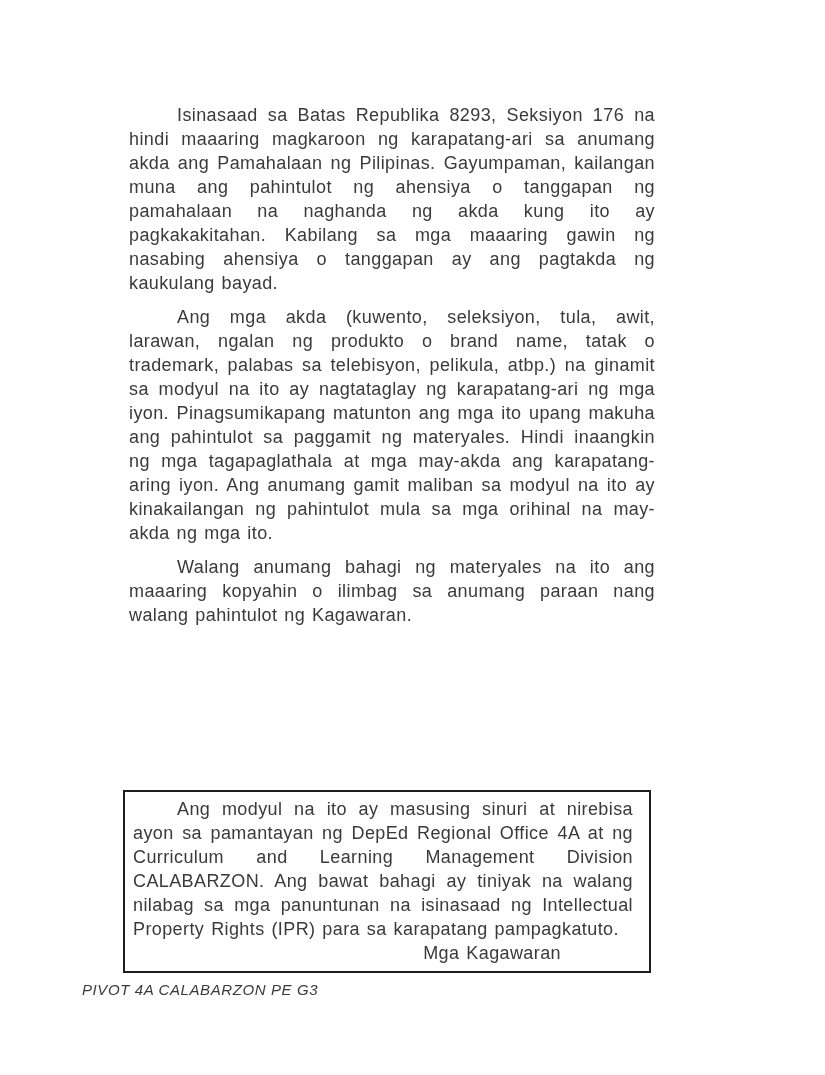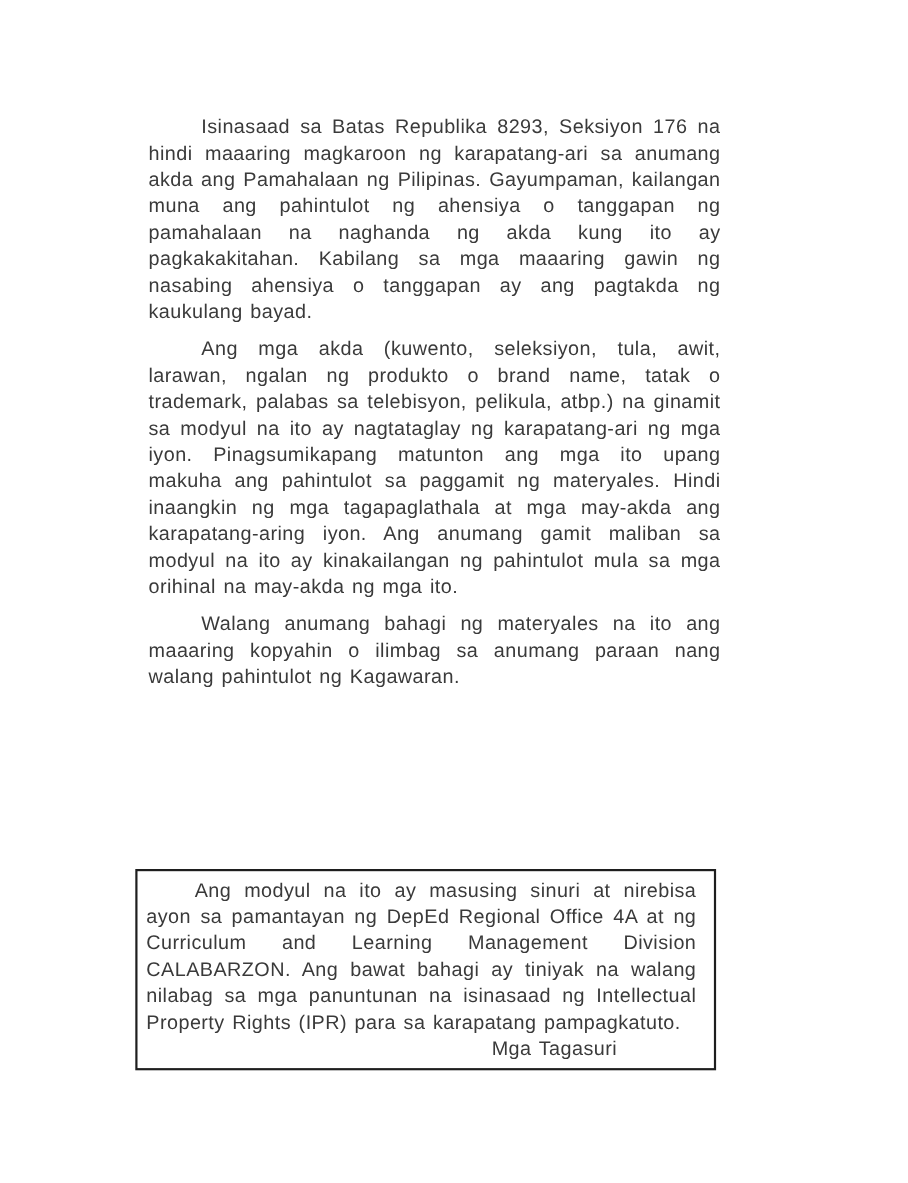--- a/index.html
+++ b/index.html
@@ -20,21 +20,21 @@
     top: 103px;
     width: 527px;
     font-size: 18px;
     line-height: 24px;
     text-align: justify;
     letter-spacing: 0.4px;
     word-spacing: 1.5px;
   }
 
   .main-text p {
-    margin: 0 0 10px 7px;
+    margin: 0 0 10px 1px;
     text-indent: 48px;
   }
 
   .notice-box {
     position: absolute;
     left: 123px;
     top: 790px;
     width: 528px;
     height: 183px;
     box-sizing: border-box;
@@ -75,17 +75,18 @@
 <div class="page">
 
   <div class="main-text">
     <p>Isinasaad sa Batas Republika 8293, Seksiyon 176 na hindi maaaring magkaroon ng karapatang-ari sa anumang akda ang Pamahalaan ng Pilipinas. Gayumpaman, kailangan muna ang pahintulot ng ahensiya o tanggapan ng pamahalaan na naghanda ng akda kung ito ay pagkakakitahan. Kabilang sa mga maaaring gawin ng nasabing ahensiya o tanggapan ay ang pagtakda ng kaukulang bayad.</p>
     <p>Ang mga akda (kuwento, seleksiyon, tula, awit, larawan, ngalan ng produkto o brand name, tatak o trademark, palabas sa telebisyon, pelikula, atbp.) na ginamit sa modyul na ito ay nagtataglay ng karapatang-ari ng mga iyon. Pinagsumikapang matunton ang mga ito upang makuha ang pahintulot sa paggamit ng materyales. Hindi inaangkin ng mga tagapaglathala at mga may-akda ang karapatang-aring iyon. Ang anumang gamit maliban sa modyul na ito ay kinakailangan ng pahintulot mula sa mga orihinal na may-akda ng mga ito.</p>
     <p>Walang anumang bahagi ng materyales na ito ang maaaring kopyahin o ilimbag sa anumang paraan nang walang pahintulot ng Kagawaran.</p>
   </div>
 
   <div class="notice-box">
     <p>Ang modyul na ito ay masusing sinuri at nirebisa ayon sa pamantayan ng DepEd Regional Office 4A at ng Curriculum and Learning Management Division CALABARZON. Ang bawat bahagi ay tiniyak na walang nilabag sa mga panuntunan na isinasaad ng Intellectual Property Rights (IPR) para sa karapatang pampagkatuto.</p>
-    <div class="signature">Mga Tagasuri</div>
+    <div class="signature">Mga Kagawaran</div>
   </div>
 
+  <div class="footer">PIVOT 4A CALABARZON PE G3</div>
 
 </div>
 
 </body></html>

